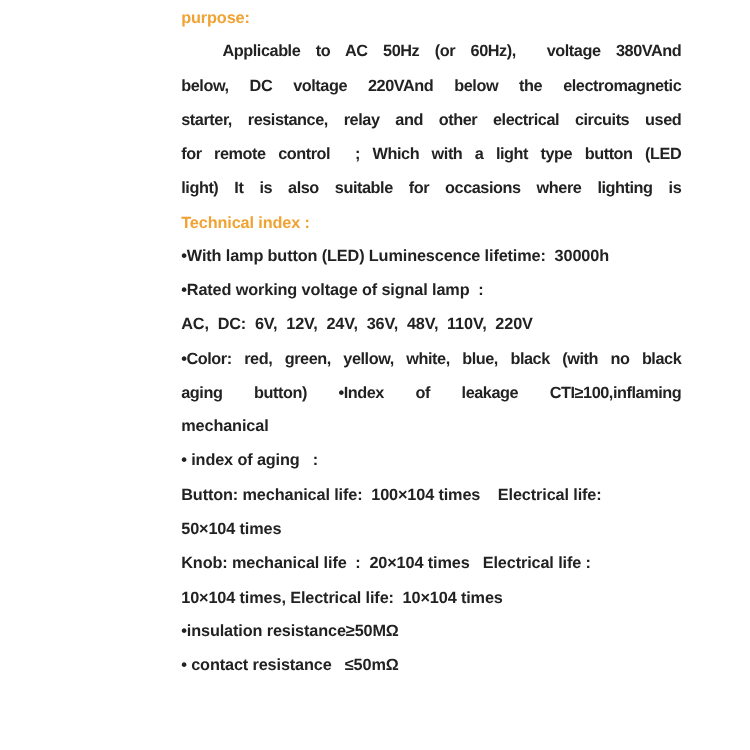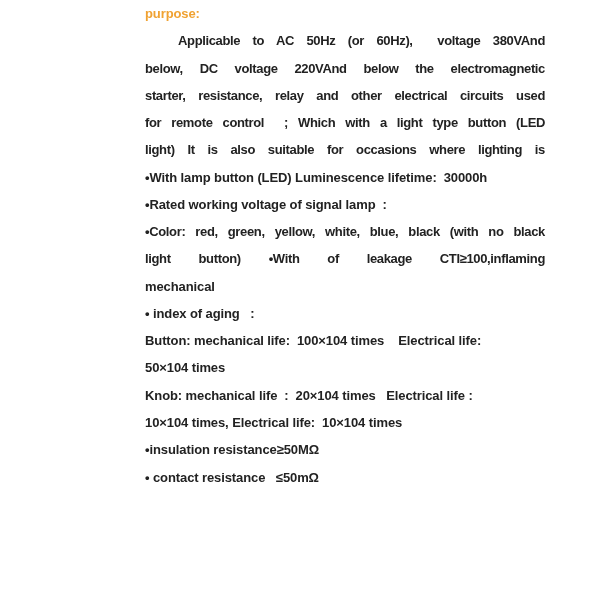--- a/index.html
+++ b/index.html
@@ -50,24 +50,26 @@
 <body>
 
 <div id="canvas">
   <div class="doc">
     <div class="ln h">purpose:</div>
     <div class="ln j ind">Applicable to AC 50Hz (or 60Hz),&nbsp; voltage 380VAnd</div>
     <div class="ln j">below, DC voltage 220VAnd below the electromagnetic</div>
     <div class="ln j">starter, resistance, relay and other electrical circuits used</div>
     <div class="ln j">for remote control&nbsp; ; Which with a light type button (LED</div>
     <div class="ln j">light) It is also suitable for occasions where lighting is</div>
+    <div class="ln h">Technical index :</div>
     <div class="ln">•With lamp button (LED) Luminescence lifetime:&nbsp; 30000h</div>
     <div class="ln">•Rated working voltage of signal lamp&nbsp; :</div>
+    <div class="ln">AC,&nbsp; DC:&nbsp; 6V,&nbsp; 12V,&nbsp; 24V,&nbsp; 36V,&nbsp; 48V,&nbsp; 110V,&nbsp; 220V</div>
     <div class="ln j">•Color: red, green, yellow, white, blue, black (with no black</div>
-    <div class="ln j">light button) •With of leakage CTI≥100,inflaming</div>
+    <div class="ln j">aging button) •Index of leakage CTI≥100,inflaming</div>
     <div class="ln">mechanical</div>
     <div class="ln">• index of aging&nbsp;&nbsp; :</div>
     <div class="ln">Button: mechanical life:&nbsp; 100×104 times&nbsp;&nbsp;&nbsp; Electrical life:</div>
     <div class="ln">50×104 times</div>
     <div class="ln">Knob: mechanical life&nbsp; :&nbsp; 20×104 times&nbsp;&nbsp; Electrical life&nbsp;:</div>
     <div class="ln">10×104 times, Electrical life:&nbsp; 10×104 times</div>
     <div class="ln">•insulation resistance≥50MΩ</div>
     <div class="ln">• contact resistance&nbsp;&nbsp; ≤50mΩ</div>
   </div>
 </div>

